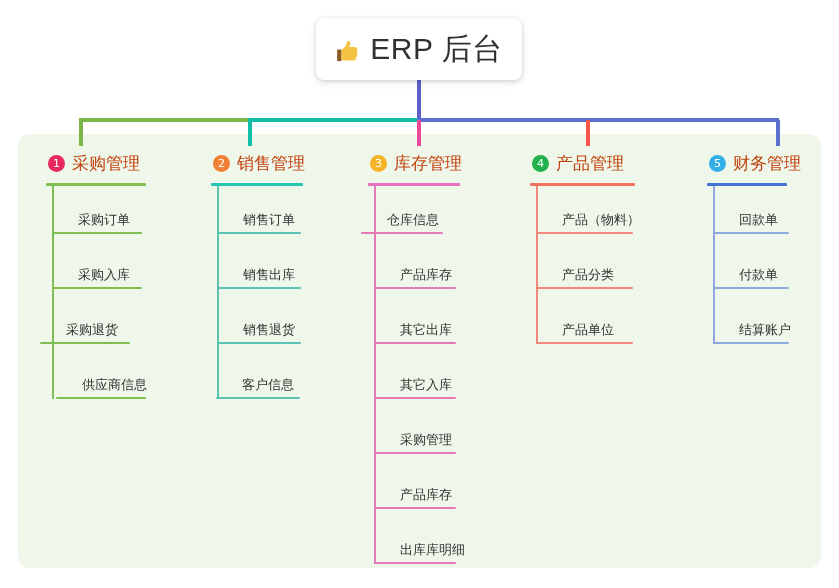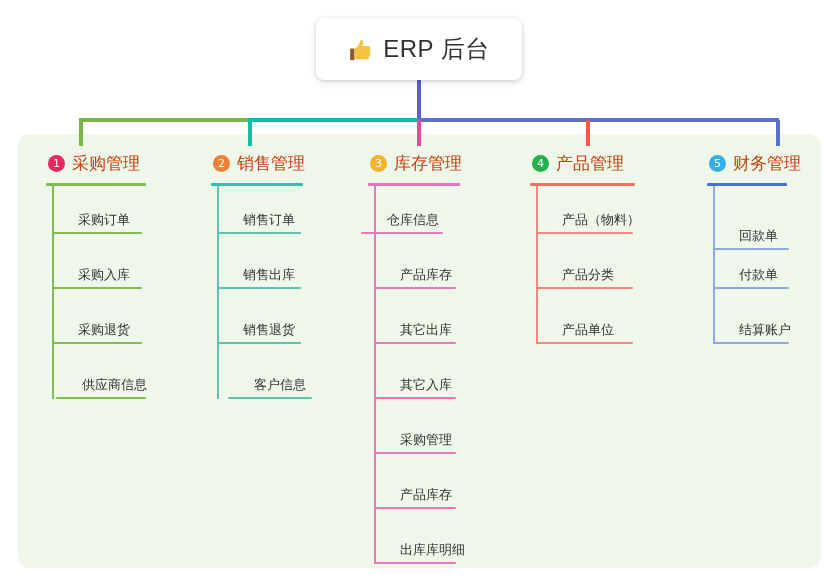--- a/index.html
+++ b/index.html
@@ -13,21 +13,21 @@
 
   
   .root-card{
     position:absolute;left:316px;top:18px;width:206px;height:62px;
     background:#ffffff;border-radius:8px;
     box-shadow:0 1px 4px rgba(0,0,0,0.16),0 3px 10px rgba(0,0,0,0.07);
     display:flex;align-items:center;justify-content:center;
     z-index:6;
   }
   .root-title{
-    font-size:24px;color:#303133;letter-spacing:.5px;
+    font-size:30px;color:#303133;letter-spacing:.5px;
     display:flex;align-items:center;gap:9px;white-space:nowrap;
   }
   .thumb{display:inline-block;width:26px;height:26px;position:relative;top:1px;}
 
   
   .wires{position:absolute;left:0;top:0;width:839px;height:588px;z-index:2;}
 
   
   .panel{
     position:absolute;left:18px;top:134px;width:803px;height:434px;
@@ -99,21 +99,21 @@
     </div>
     <div class="spine" style="left: 52px; top: 186px; height: 213px; background: rgb(127, 190, 83); position: absolute; z-index: 3;"></div>
     <div class="leaf" style="position: absolute; left: 52px; top: 263px; width: 90px; height: 26px; z-index: 5;">
       <span class="leaf-label">采购入库</span>
       <div class="leaf-rule" style="width: 90px; background: rgb(127, 190, 83);"></div>
     </div>
     <div class="leaf" style="position: absolute; left: 52px; top: 208px; width: 90px; height: 26px; z-index: 5;">
       <span class="leaf-label">采购订单</span>
       <div class="leaf-rule" style="width: 90px; background: rgb(127, 190, 83);"></div>
     </div>
-    <div class="leaf" style="position: absolute; left: 52px; top: 318px; width: 90px; height: 26px; z-index: 5;">
+    <div class="leaf" style="position: absolute; left: 40px; top: 318px; width: 90px; height: 26px; z-index: 5;">
       <span class="leaf-label">采购退货</span>
       <div class="leaf-rule" style="width: 90px; background: rgb(127, 190, 83);"></div>
     </div>
     <div class="leaf" style="position: absolute; left: 56px; top: 373px; width: 90px; height: 26px; z-index: 5;">
       <span class="leaf-label">供应商信息</span>
       <div class="leaf-rule" style="width: 90px; background: rgb(127, 190, 83);"></div>
     </div>
     <div class="col" style="left: 211px; top: 150px;">
       <div class="col-head">
         <span class="badge" style="background: rgb(240, 128, 51);">2</span>
@@ -127,21 +127,21 @@
       <div class="leaf-rule" style="width: 84px; background: rgb(92, 195, 180);"></div>
     </div>
     <div class="leaf" style="position: absolute; left: 217px; top: 263px; width: 84px; height: 26px; z-index: 5;">
       <span class="leaf-label">销售出库</span>
       <div class="leaf-rule" style="width: 84px; background: rgb(92, 195, 180);"></div>
     </div>
     <div class="leaf" style="position: absolute; left: 217px; top: 318px; width: 84px; height: 26px; z-index: 5;">
       <span class="leaf-label">销售退货</span>
       <div class="leaf-rule" style="width: 84px; background: rgb(92, 195, 180);"></div>
     </div>
-    <div class="leaf" style="position: absolute; left: 228px; top: 373px; width: 84px; height: 26px; z-index: 5;">
+    <div class="leaf" style="position: absolute; left: 216px; top: 373px; width: 84px; height: 26px; z-index: 5;">
       <span class="leaf-label">客户信息</span>
       <div class="leaf-rule" style="width: 84px; background: rgb(92, 195, 180);"></div>
     </div>
     <div class="col" style="left: 368px; top: 150px;">
       <div class="col-head">
         <span class="badge" style="background: rgb(245, 180, 38);">3</span>
         <span class="head-label">库存管理</span>
       </div>
       <div class="head-rule" style="width: 92px; background: rgb(233, 114, 192);"></div>
     </div>
@@ -195,21 +195,21 @@
       <div class="leaf-rule" style="width: 97px; background: rgb(242, 137, 124);"></div>
     </div>
     <div class="col" style="left: 707px; top: 150px;">
       <div class="col-head">
         <span class="badge" style="background: rgb(51, 174, 230);">5</span>
         <span class="head-label">财务管理</span>
       </div>
       <div class="head-rule" style="width: 80px; background: rgb(68, 114, 212);"></div>
     </div>
     <div class="spine" style="left: 713px; top: 186px; height: 158px; background: rgb(143, 168, 221); position: absolute; z-index: 3;"></div>
-    <div class="leaf" style="position: absolute; left: 713px; top: 208px; width: 76px; height: 26px; z-index: 5; margin-top: 16px;">
+    <div class="leaf" style="position: absolute; left: 713px; top: 208px; width: 76px; height: 26px; z-index: 5;">
       <span class="leaf-label">回款单</span>
       <div class="leaf-rule" style="width: 76px; background: rgb(143, 168, 221);"></div>
     </div>
     <div class="leaf" style="position: absolute; left: 713px; top: 263px; width: 76px; height: 26px; z-index: 5; text-align: right;">
       <span class="leaf-label">付款单</span>
       <div class="leaf-rule" style="width: 76px; background: rgb(143, 168, 221);"></div>
     </div>
     <div class="leaf" style="position: absolute; left: 713px; top: 318px; width: 76px; height: 26px; z-index: 5;">
       <span class="leaf-label">结算账户</span>
       <div class="leaf-rule" style="width: 76px; background: rgb(143, 168, 221);"></div>

